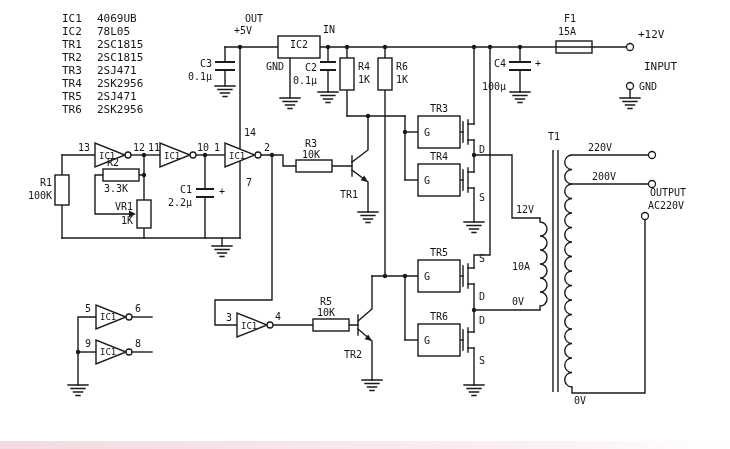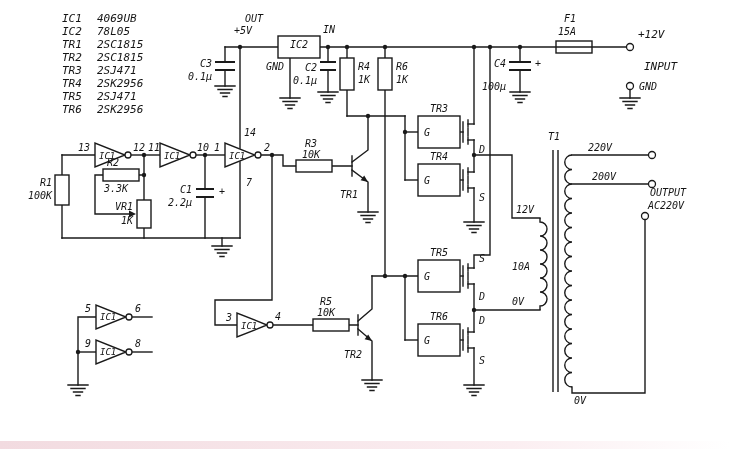--- a/index.html
+++ b/index.html
@@ -1,17 +1,17 @@
 <!DOCTYPE html>
 <html><head>
 <meta charset="utf-8">
 <style>
   html,body{margin:0;padding:0;background:#fff;}
   #stage{position:relative;width:730px;height:449px;background:#fff;overflow:hidden;
-         font-family:"DejaVu Sans Mono",monospace;font-style:italic;}
+         font-family:"DejaVu Sans Mono",monospace;}
   svg{position:absolute;left:0;top:0;}
   text{fill:#151515;font-family:"DejaVu Sans Mono",monospace;font-size:11px;}
   .t10{font-size:10px;}
   .t9{font-size:9px;}
   .mid{text-anchor:middle;}
   .end{text-anchor:end;}
   .wire{stroke:#1a1a1a;stroke-width:1.4;fill:none;stroke-linecap:square;}
   .plate{stroke:#1a1a1a;stroke-width:1.8;fill:none;}
   .body{fill:#ffffff;stroke:#1a1a1a;stroke-width:1.4;}
   .open{fill:none;stroke:#1a1a1a;stroke-width:1.4;}

